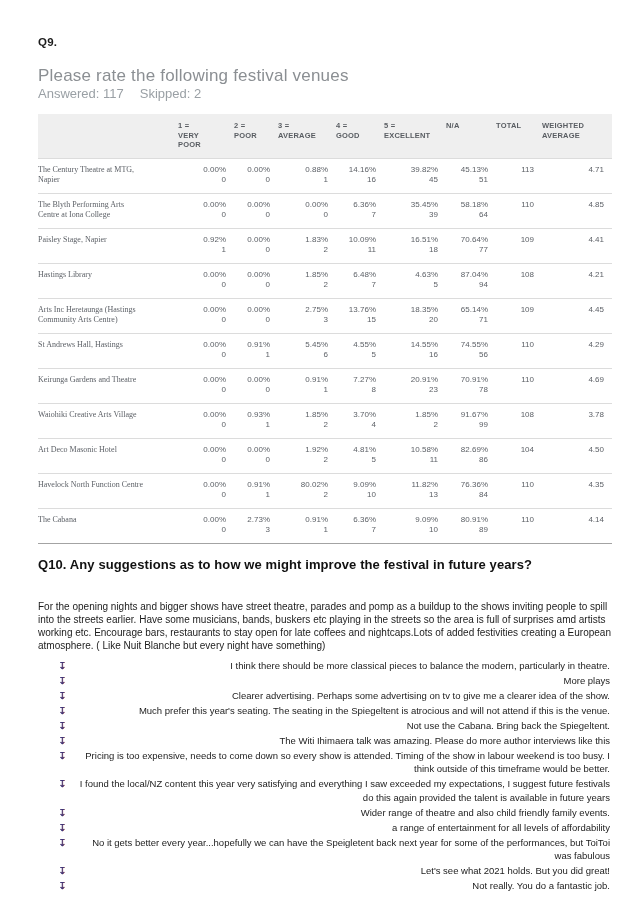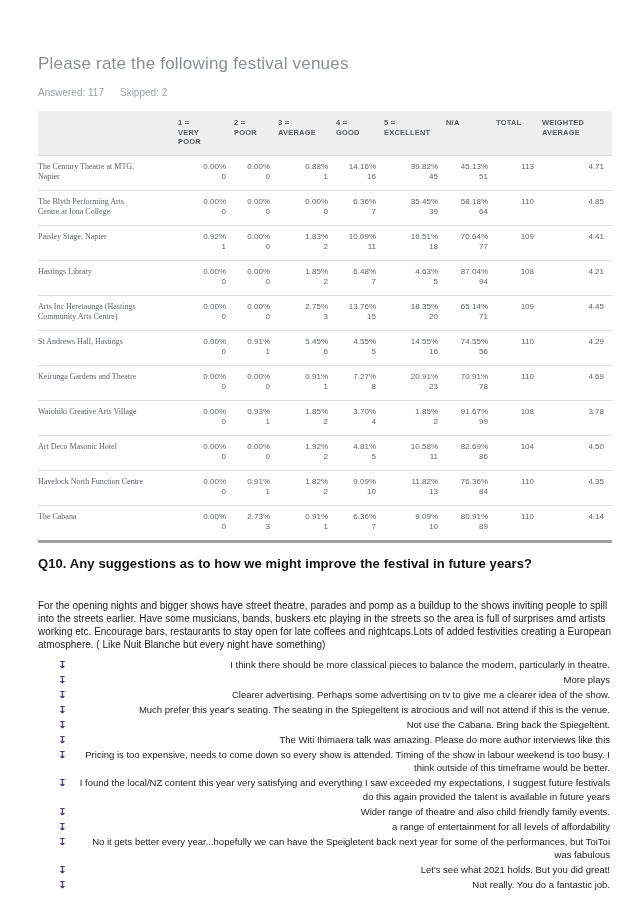--- a/index.html
+++ b/index.html
@@ -5,32 +5,32 @@
   html, body { margin: 0; padding: 0; background: #ffffff; }
   body {
     width: 638px; height: 900px; overflow: hidden;
     font-family: "Liberation Sans", sans-serif;
     color: #222;
   }
   .page { padding: 36px 26px 0 38px; box-sizing: border-box; width: 638px; }
 
   .q9-label { font-size: 11.5px; font-weight: 600; color: #1c1c1c; letter-spacing: 0.2px; }
   .q9-title { margin-top: 18px; font-size: 17px; font-weight: 400; color: #8b8f93; letter-spacing: 0.2px; }
-  .q9-meta { margin-top: 13px; font-size: 10px; color: #9aa0a5; }
+  .q9-meta { font-size: 13px; color: #9aa0a5; }
   .q9-meta span { margin-right: 16px; }
 
   table.ratings { margin-top: 13px; border-collapse: collapse; table-layout: fixed; width: 574px; }
   table.ratings th {
     background: #efefef; color: #595d62; font-size: 7.5px; font-weight: 700;
     text-align: left; vertical-align: top; white-space: pre-line; line-height: 9.5px;
     padding: 7px 4px 8px 0; letter-spacing: 0.2px;
   }
   table.ratings th:first-child { padding-left: 8px; }
   table.ratings tbody tr { border-top: 1px solid #dcdcdc; }
-  table.ratings tbody tr:last-child { border-bottom: 3px solid #a3a3a3; }
+  table.ratings tbody tr:last-child { border-bottom: 1px solid #a3a3a3; }
   table.ratings td { font-size: 8px; color: #5d6167; vertical-align: top; }
   td.venue { color: #5b636c; padding: 6px 32px 7px 0; line-height: 10.5px; font-family: Liberation Serif, serif; }
   td.num { text-align: right; padding: 6px 8px 7px 0; line-height: 10.5px; }
   td.num .pct { white-space: nowrap; }
   td.num .cnt { white-space: nowrap; }
   td.total, td.weighted { vertical-align: bottom; padding-bottom: 7px; }
 
   .q10-heading { margin-top: 13px; font-size: 13px; font-weight: 700; color: #111; letter-spacing: 0.1px; }
   .q10-paragraph { margin-top: 28px; font-size: 10px; line-height: 13px; color: #1c1c1c; width: 574px; }
 
@@ -40,20 +40,21 @@
     flex: 0 0 19px; font-family: "DejaVu Sans", sans-serif; font-size: 10px;
     color: #32327f; line-height: 13.5px; text-shadow: 0.6px 0 0 #8c3030;
   }
   .li-text { flex: 1 1 auto; font-size: 9.5px; line-height: 13.5px; color: #1c1c1c; text-align: right; }
 </style>
 </head>
 <body>
 
 <div class="page">
 
+  <div class="q9-label">Q9.</div>
 
   <div class="q9-title">Please rate the following festival venues</div>
 
   <div class="q9-meta">
     <span>Answered: 117</span><span>Skipped: 2</span>
   </div>
 
   <table class="ratings">
     <colgroup>
       <col style="width:140px">
@@ -352,21 +353,21 @@
           <td class="venue">Havelock North Function Centre</td>
           <td class="num">
             <div class="pct">0.00%</div>
             <div class="cnt">0</div>
           </td>
           <td class="num">
             <div class="pct">0.91%</div>
             <div class="cnt">1</div>
           </td>
           <td class="num">
-            <div class="pct">1.82%</div>
+            <div class="pct">80.02%</div>
             <div class="cnt">2</div>
           </td>
           <td class="num">
             <div class="pct">9.09%</div>
             <div class="cnt">10</div>
           </td>
           <td class="num">
             <div class="pct">11.82%</div>
             <div class="cnt">13</div>
           </td>

